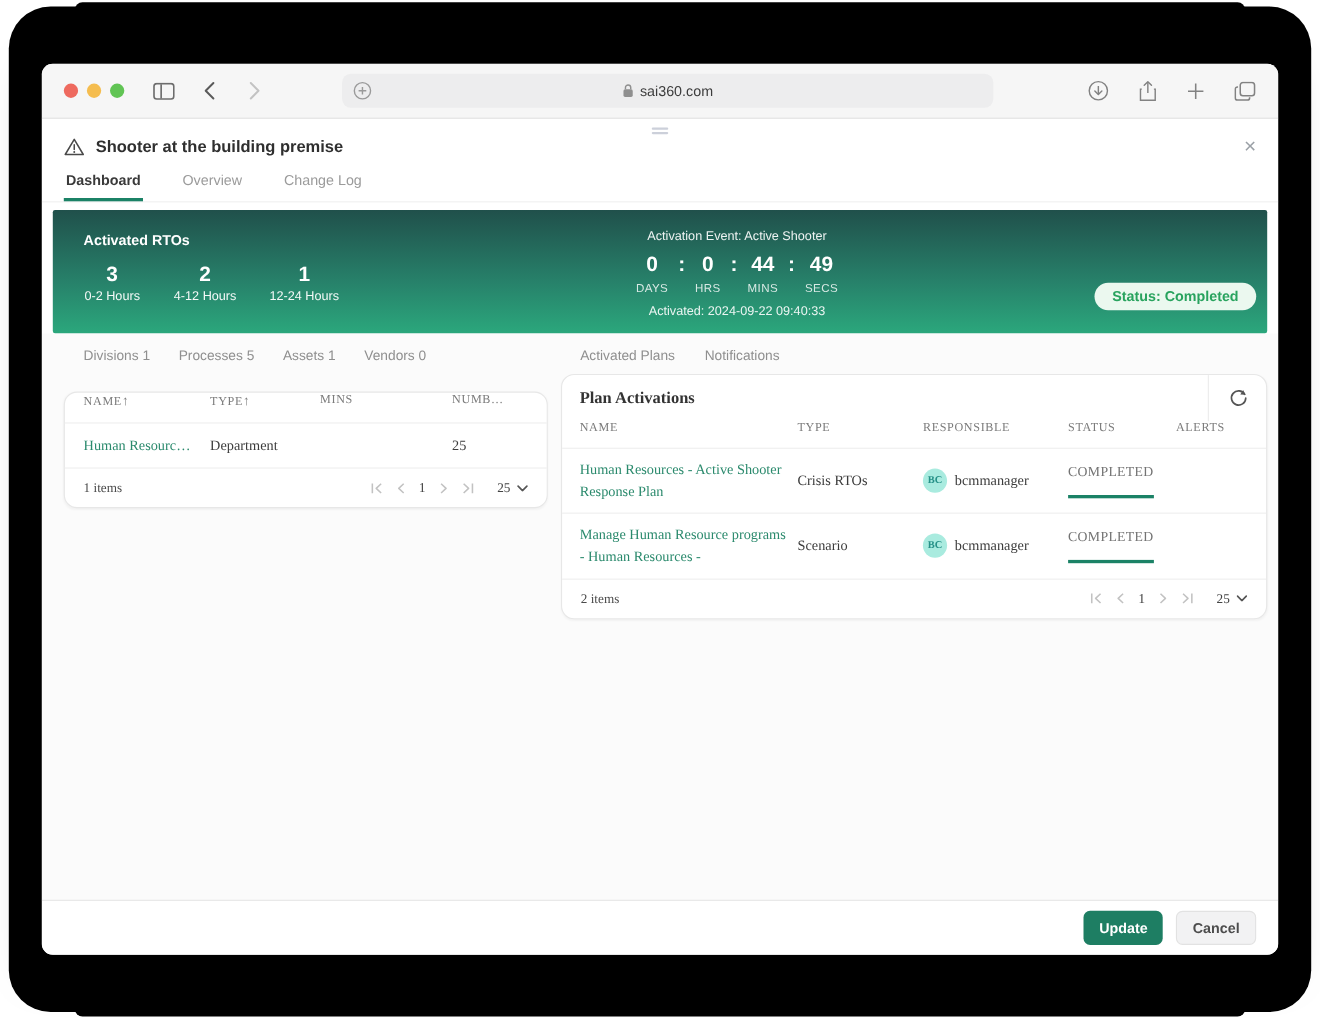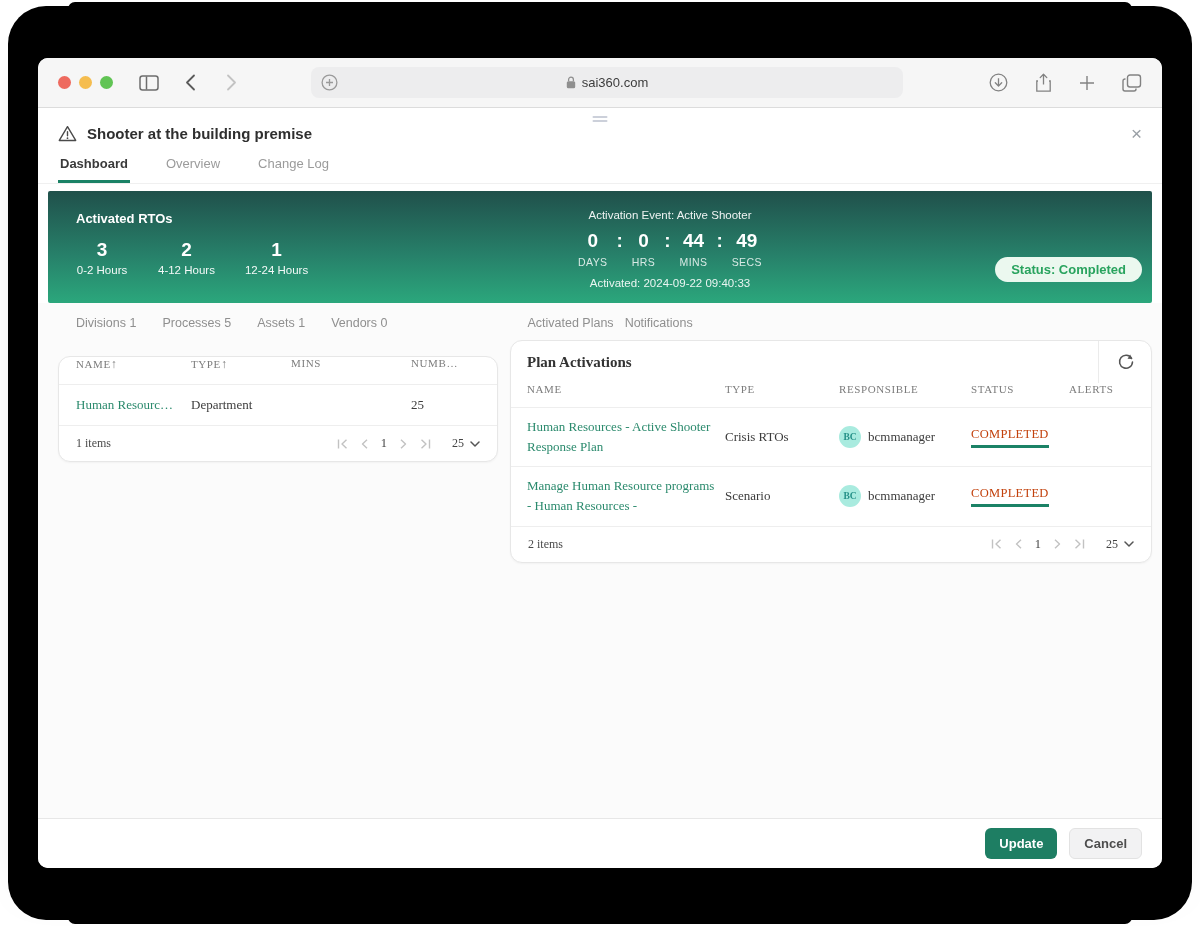--- a/index.html
+++ b/index.html
@@ -63,21 +63,21 @@
   .timer-colon { font-size:19px; font-weight:700; line-height:1.2; }
   .timer-activated { font-size:11.5px; margin-top:9px; color:rgba(255,255,255,.9); }
 
   .status-pill { position:absolute; right:10px; top:66px; background:#ebf8ef; color:#28a35e;
                  font-size:13px; font-weight:700; padding:5px 16px; border-radius:999px; }
 
   
   .main { flex:1; background:#fbfbfb; display:flex; flex-direction:column; overflow:hidden; }
   .subtabs { display:flex; align-items:center; padding:13px 0 8px; font-size:12.5px; color:#8f8f8f; }
   .subtabs-left { display:flex; gap:26px; margin-left:38px; }
-  .subtabs-right { display:flex; gap:11px; margin-left:140px; }
+  .subtabs-right { display:flex; gap:27px; margin-left:140px; }
   .subtab { cursor:pointer; }
 
   .cards { display:flex; align-items:flex-start; gap:12px; padding:2px 10px 0 20px; }
   .card { background:#fff; border:1px solid #e7e7e7; border-radius:12px; box-shadow:0 1px 2px rgba(0,0,0,.04);font-family:Liberation Serif, serif; }
   .card.divisions { width:440px; margin-top:16px; }
   .card.plans { flex:1; }
 
   .card-title { font-size:15px; font-weight:700; color:#333; }
   .div-title-row { padding:16px 17px 15px; }
   .plans-header { display:flex; align-items:center; padding:12px 16px; }
@@ -93,22 +93,22 @@
   .pc-status { width:98px; } .pc-alerts { flex:1; }
 
   .link { color:#2b8a6d; cursor:pointer; }
   .plans .trow { padding:9px 16px; }
   .plans .thead { padding:0 16px 12px; }
   .pc-name.link { line-height:1.55; }
 
   .resp-cell { display:flex; align-items:center; gap:7px; }
   .avatar { width:22px; height:22px; border-radius:50%; background:#a9ebdf; color:#269188;
             font-size:9.5px; font-weight:700; display:flex; align-items:center; justify-content:center; }
-  .status-done { display:inline-block; font-size:12.5px; color:#c2410c; letter-spacing:.3px;
-                 border-bottom:3px solid #1b8266; padding-bottom:3px; }
+  .status-done { display:inline-block; font-size:12.5px; color:#737373; letter-spacing:.3px;
+                 border-bottom:3px solid #1b8266; padding-bottom:13px; }
 
   .tfoot { display:flex; align-items:center; padding:10px 17px; border-top:1px solid #eee;
            font-size:12px; color:#4a4a4a; }
   .pager { display:flex; align-items:center; gap:13px; margin-left:auto; color:#c2c2c2; }
   .pager .pgbtn { display:flex; cursor:pointer; }
   .pg-current { color:#444; font-size:12.5px; }
   .pagesize { display:flex; align-items:center; gap:6px; color:#444; margin-left:8px; cursor:pointer; }
 
   
   .modal-footer { flex:none; background:#fff; border-top:1px solid #e7e7e7; padding:9px 20px;

